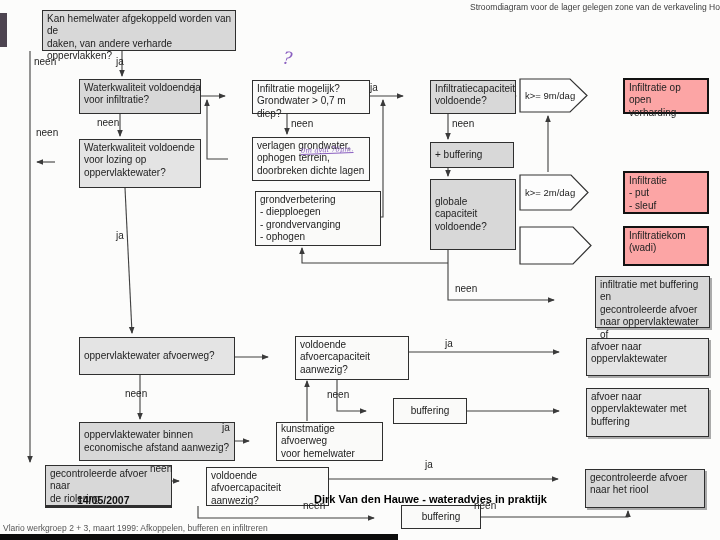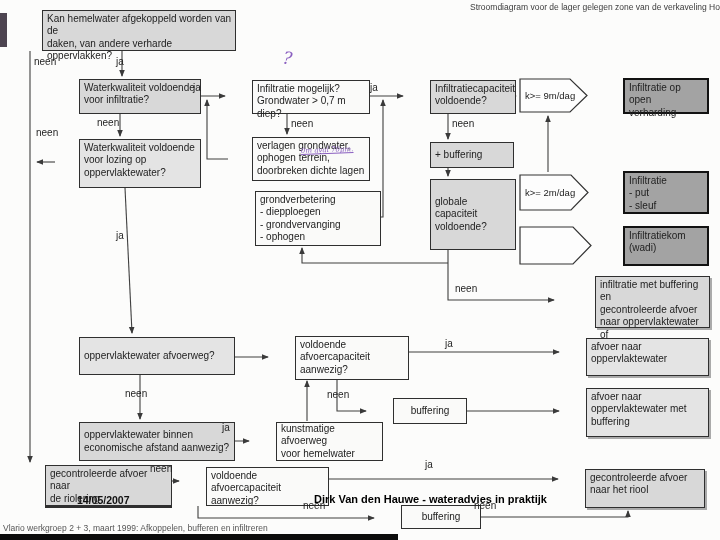--- a/index.html
+++ b/index.html
@@ -4,21 +4,21 @@
 <style>
   html,body{margin:0;padding:0;background:#e8e8e8;}
   #stage{position:relative;width:720px;height:540px;background:#fcfcfb;
          font-family:"Liberation Sans",sans-serif;overflow:hidden;}
   .node{position:absolute;border:1.4px solid #2f2f2f;background:#fbfbfb;
         font-size:10px;line-height:1.24;color:#222;padding:2px 4px;
         white-space:pre-line;box-sizing:border-box;margin-left:24px;}
   .g  {background:#d8d8d8;}
   .gl {background:#e4e4e4;}
   .w  {background:#fafaf9;}
-  .thick{border-width:2.6px;border-color:#121212;background:#a3a3a3;}
+  .thick{border-width:2.6px;border-color:#121212;background:#fca5a5;}
   .shadow{box-shadow:2px 2px 0 rgba(70,70,70,.45);}
   .heavyb{border-bottom-width:3px;}
   .vc{display:flex;align-items:center;}
   .cc{display:flex;align-items:center;justify-content:center;text-align:center;}
   .lbl{position:absolute;font-size:10px;color:#1f1f1f;white-space:nowrap;}
   .pent{position:absolute;}
   .pent svg{position:absolute;left:0;top:0;}
   .pent .pt{position:absolute;left:6px;top:0;bottom:0;display:flex;align-items:center;
             font-size:9.5px;color:#222;white-space:nowrap;}
   #arrows{position:absolute;left:0;top:0;pointer-events:none;}

